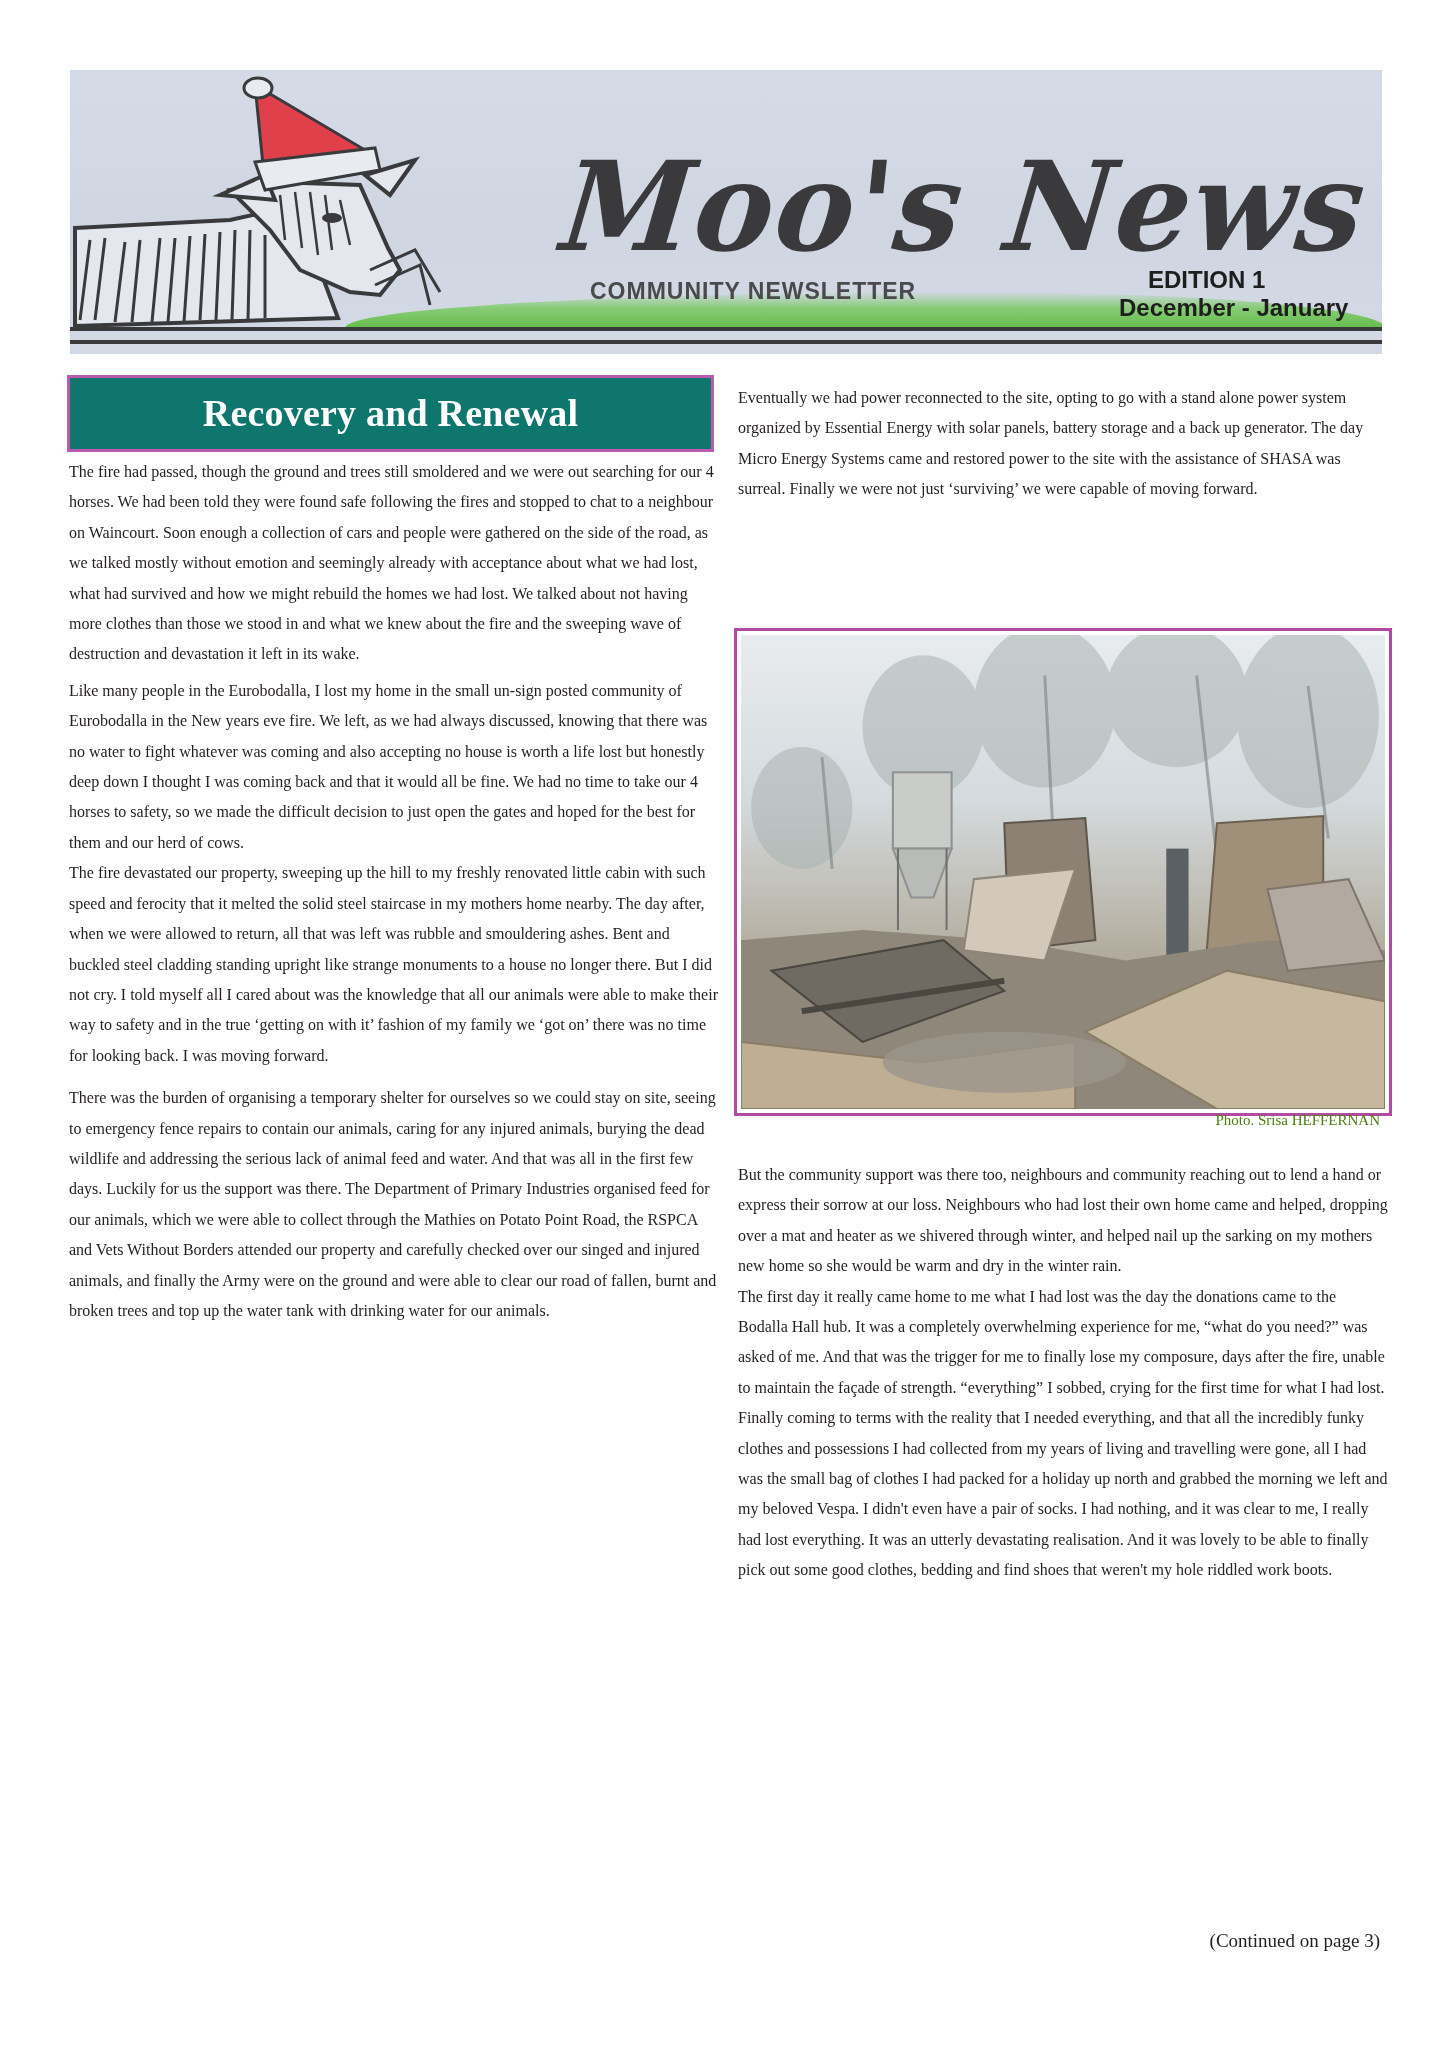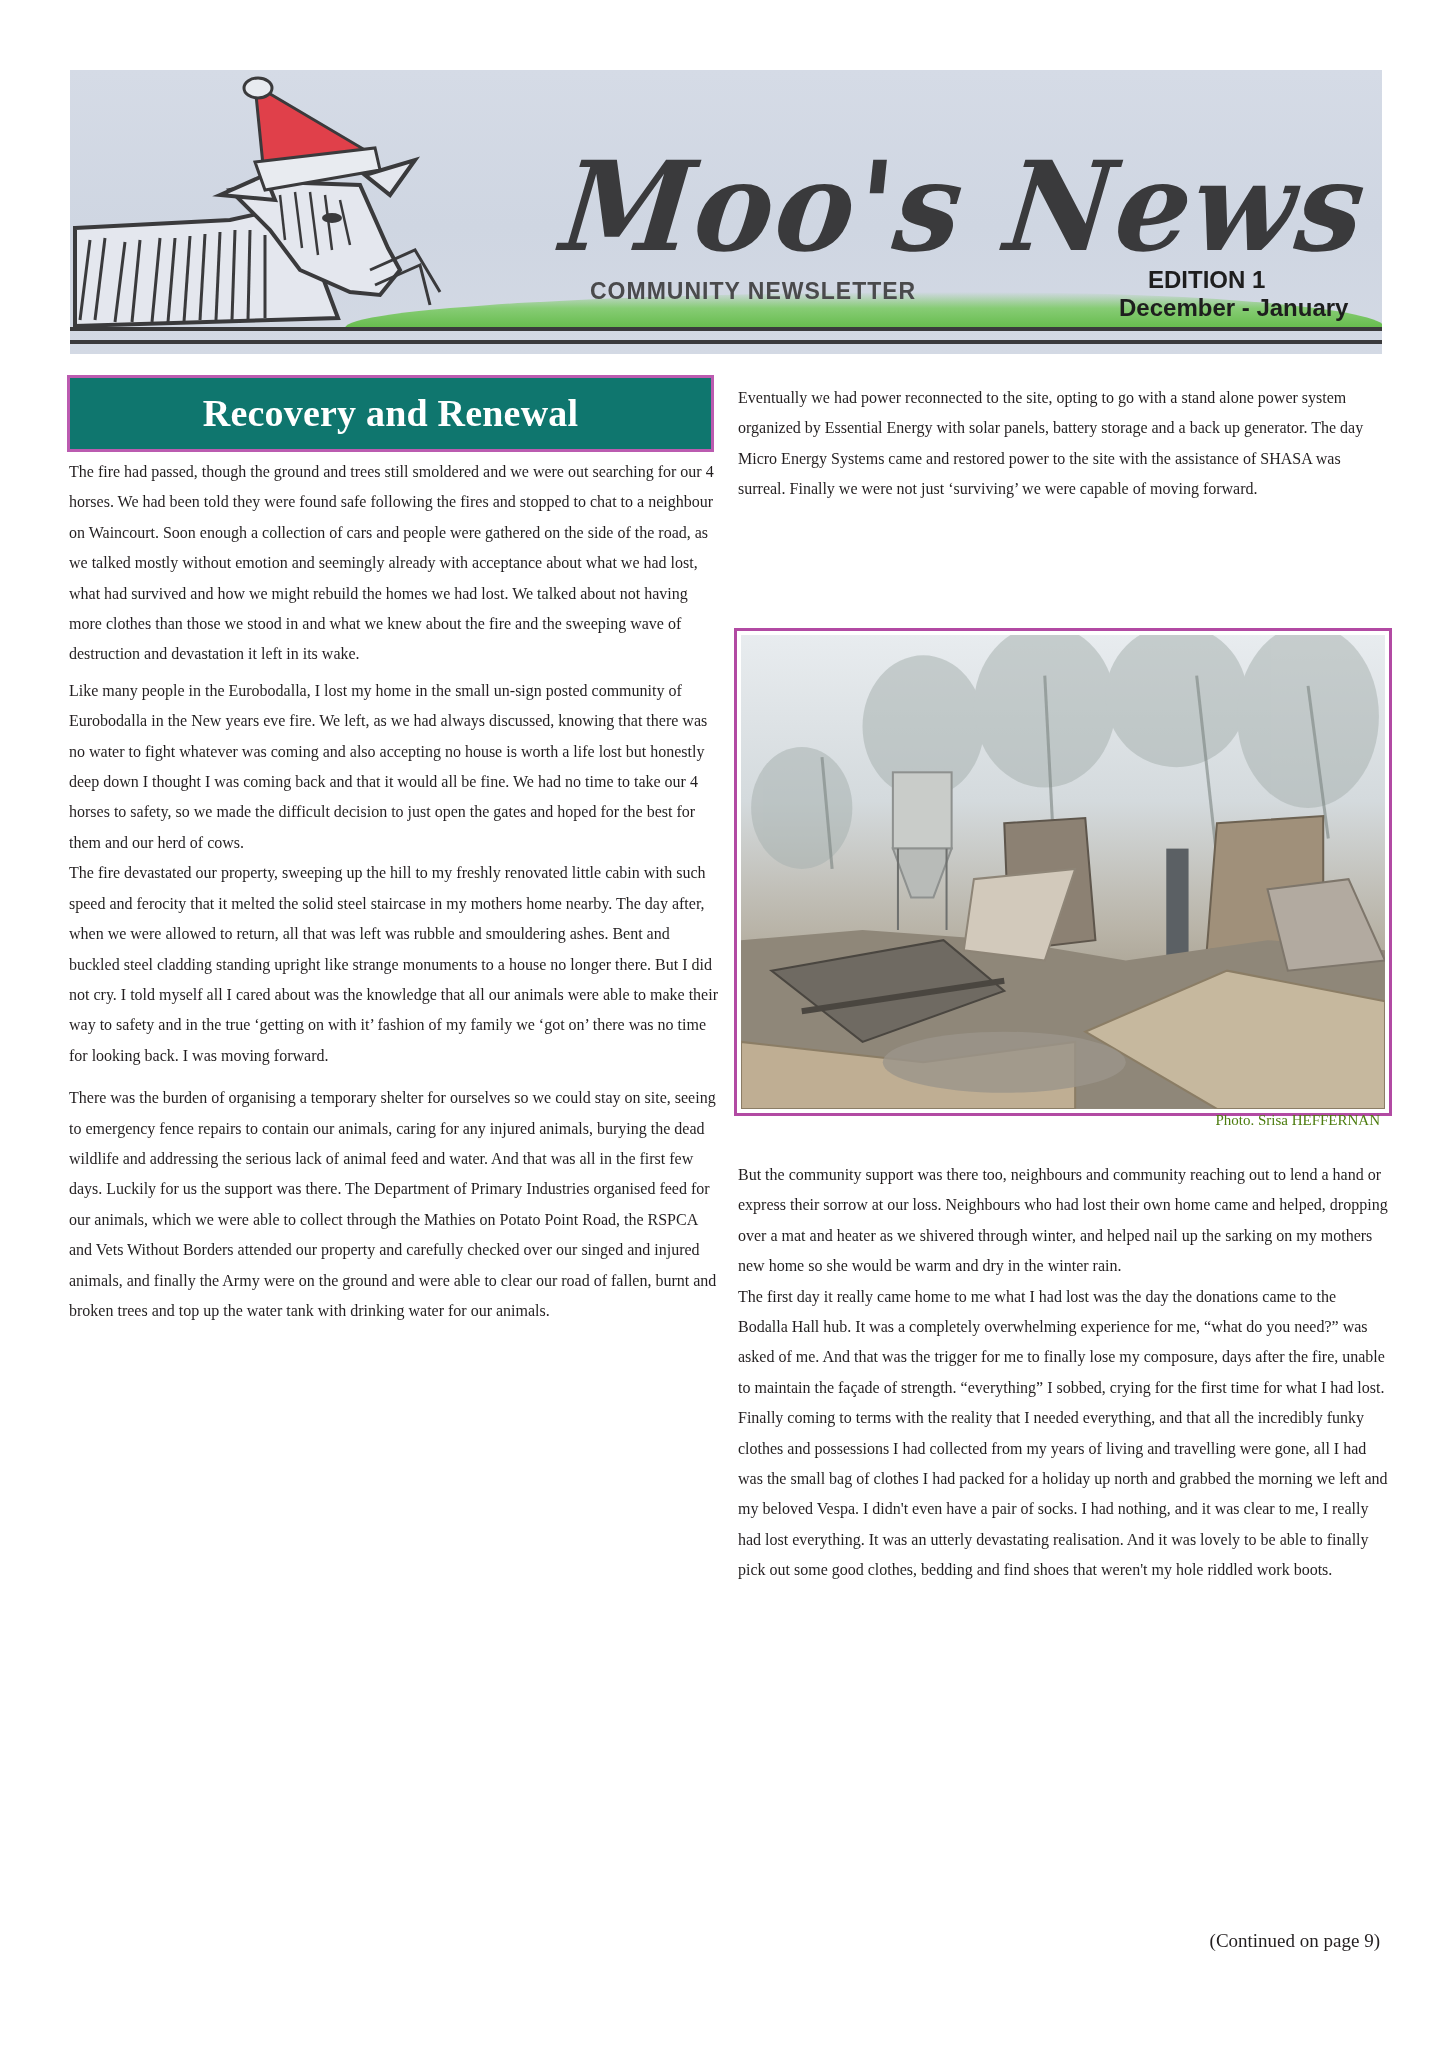--- a/index.html
+++ b/index.html
@@ -148,13 +148,13 @@
     </svg>
   </div>
 </div>
 <div class="caption">Photo. Srisa HEFFERNAN</div>
 
 <div class="col" style="left:738px; top:1160px; width:650px;">
   <p style="margin-bottom:0;">But the community support was there too, neighbours and community reaching out to lend a hand or express their sorrow at our loss.  Neighbours who had lost their own home came and helped, dropping over a mat and heater as we shivered through winter, and helped nail up the sarking on my mothers new home so she would be warm and dry in the winter rain.</p>
   <p>The first day it really came home to me what I had lost was the day the donations came to the Bodalla Hall hub. It was a completely overwhelming experience for me, “what do you need?” was asked of me. And that was the trigger for me to finally lose my composure, days after the fire, unable to maintain the façade of strength. “everything” I sobbed, crying for the first time for what I had lost.  Finally coming to terms with the reality that I needed everything, and that all the incredibly funky clothes and possessions I had collected from my years of living and travelling were gone, all I had was the small bag of clothes I had packed for a holiday up north and grabbed the morning we left and my beloved Vespa. I didn't even have a pair of socks. I had nothing, and it was clear to me, I really had lost everything. It was an utterly devastating realisation. And it was lovely to be able to finally pick out some good clothes, bedding and find shoes that weren't my hole riddled work boots.</p>
 </div>
 
-<div class="continued">(Continued on page 9)</div>
+<div class="continued">(Continued on page 3)</div>
 
 </body></html>

